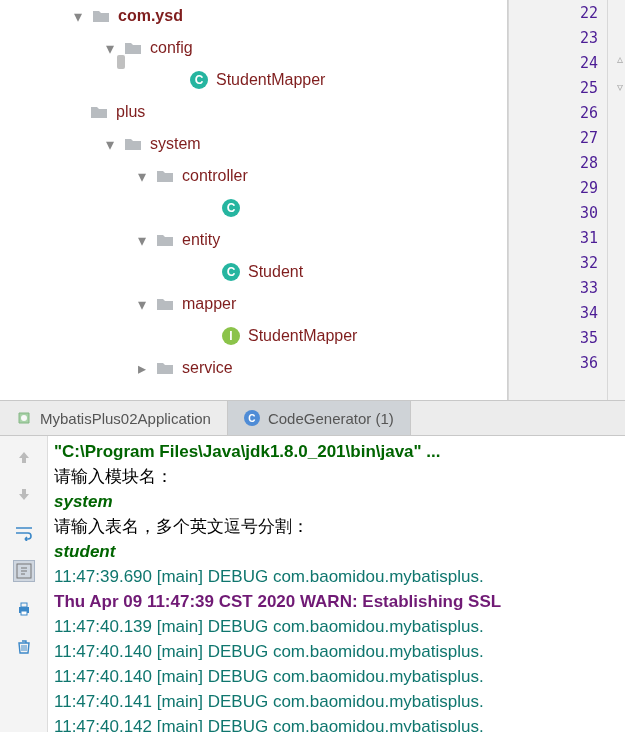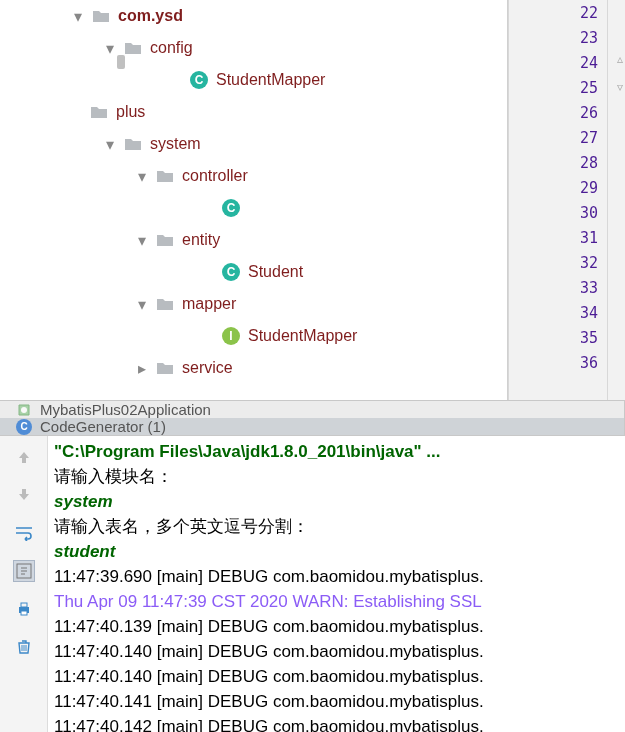--- a/index.html
+++ b/index.html
@@ -14,37 +14,37 @@
 .tree-row .label { color: #7f1d1d; }
 
 .folder-icon svg { width: 18px; height: 14px; }
 .class-icon, .iface-icon { width: 18px; height: 18px; border-radius: 50%; font-size: 12px; font-weight: bold; color: #fff; display: inline-flex; align-items: center; justify-content: center; }
 .class-icon { background: #26b5a0; }
 .iface-icon { background: #8bc34a; }
 
 .gutter { width: 115px; background: #f2f2f2; border-left: 1px solid #d8d8d8; border-right: 1px solid #d8d8d8; }
 .gutter-row { height: 25px; display: flex; align-items: center; justify-content: flex-end; padding-right: 24px; color: #4c1d95; font-size: 15px; font-family: Consolas, monospace; }
 
-.tabs { display: flex; background: #ececec; height: 36px; border-top: 1px solid #c8c8c8; border-bottom: 1px solid #c8c8c8; flex-direction: column; }
+.tabs { display: flex; background: #ececec; height: 36px; border-top: 1px solid #c8c8c8; border-bottom: 1px solid #c8c8c8; }
 .tab { display: flex; align-items: center; padding: 0 16px; font-size: 15px; color: #555; border-right: 1px solid #c8c8c8; cursor: pointer; gap: 8px; }
 .tab.active { background: #cfd3d7; }
 .tab .tab-icon { width: 16px; height: 16px; display: inline-flex; align-items: center; justify-content: center; }
 .app-icon svg { opacity: 0.7; }
 .class-tab-icon { width: 14px; height: 14px; border-radius: 50%; background: #4f8cd6; color: #fff; font-size: 10px; font-weight: bold; display: inline-flex; align-items: center; justify-content: center; }
 
 .console-area { display: flex; height: 296px; }
 .console-toolbar { width: 48px; background: #f4f4f4; border-right: 1px solid #dcdcdc; display: flex; flex-direction: column; align-items: center; padding-top: 10px; gap: 16px; }
 .console-toolbar .tbtn { width: 22px; height: 22px; display: flex; align-items: center; justify-content: center; cursor: pointer; color: #777; }
 .console-toolbar .tbtn.selected { background: #d0d7e0; border: 1px solid #a8b4c4; }
 
 .console-output { flex: 1; font-family: Consolas, "Courier New", monospace; font-size: 17px; line-height: 24px; padding: 4px 6px; white-space: pre; overflow: hidden; color: #000; }
 .console-output .cmd { color: #006400; font-weight: bold; }
 .console-output .input { color: #006400; font-style: italic; font-weight: bold; }
-.console-output .warn { color: #8b5cf6; font-weight: normal; }
-.console-output .debug { color: #000000; }
+.console-output .warn { color: #701a75; font-weight: bold; }
+.console-output .debug { color: #0f766e; }
 
 .right-strip { position: absolute; top: 0; right: 0; width: 18px; height: 400px; background: #f2f2f2; border-left: 1px solid #d8d8d8; }
 .strip-arrow { position: absolute; right: 2px; color: #aaa; font-size: 12px; }
 .scroll-handle { position: absolute; right: 500px; top: 55px; width: 8px; height: 14px; background: #c0c0c0; border-radius: 2px; }
 </style>
 </head>
 <body>
 
 <div class="top-region">
   <div class="tree-panel" id="tree">

